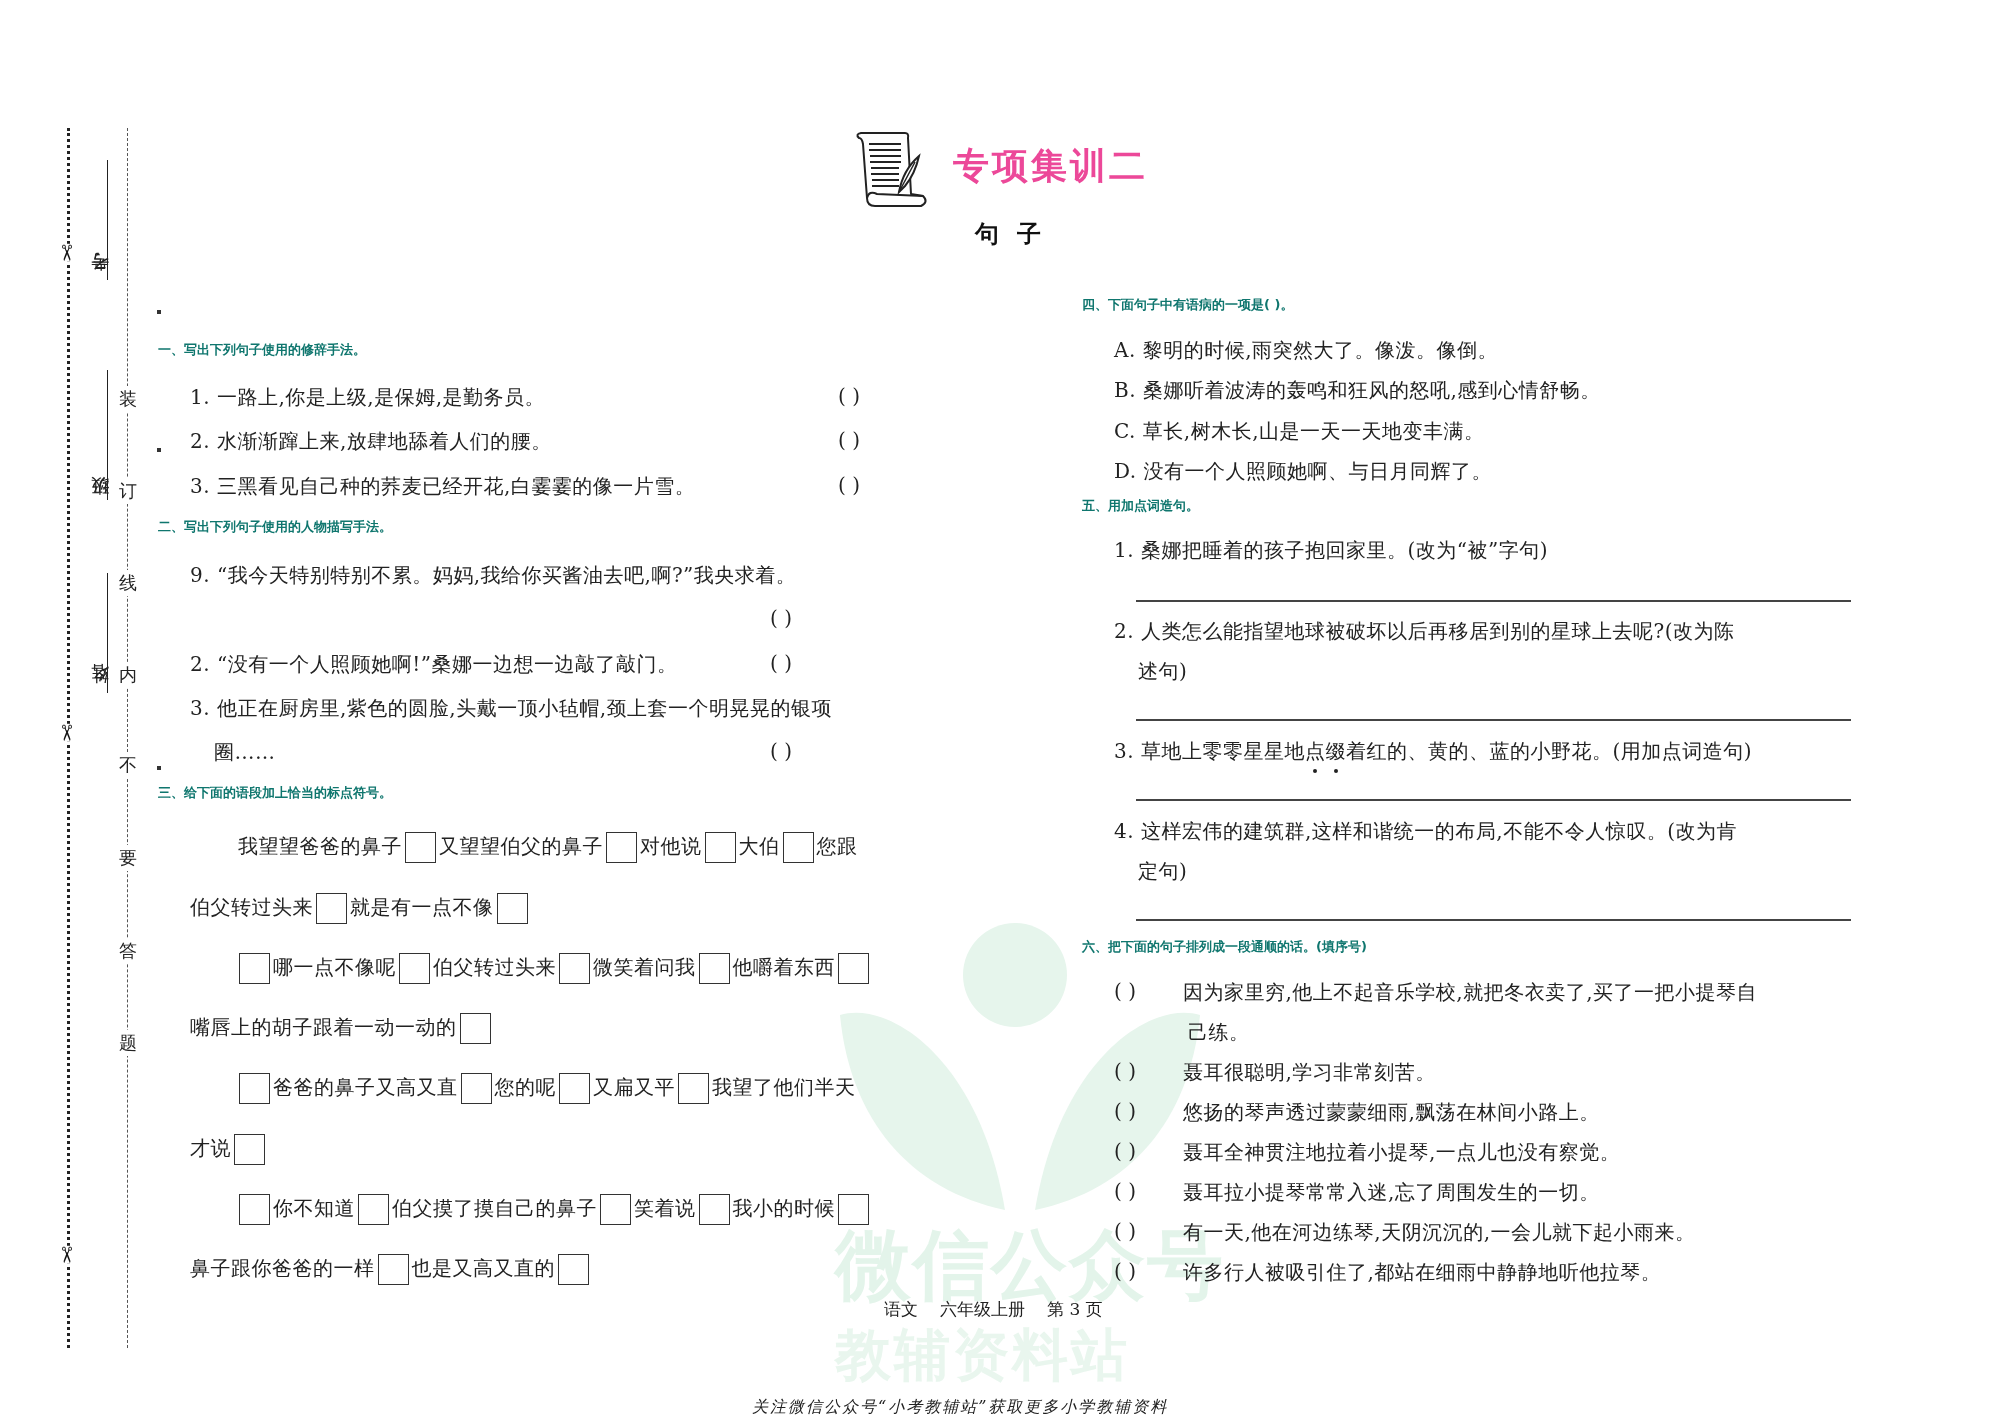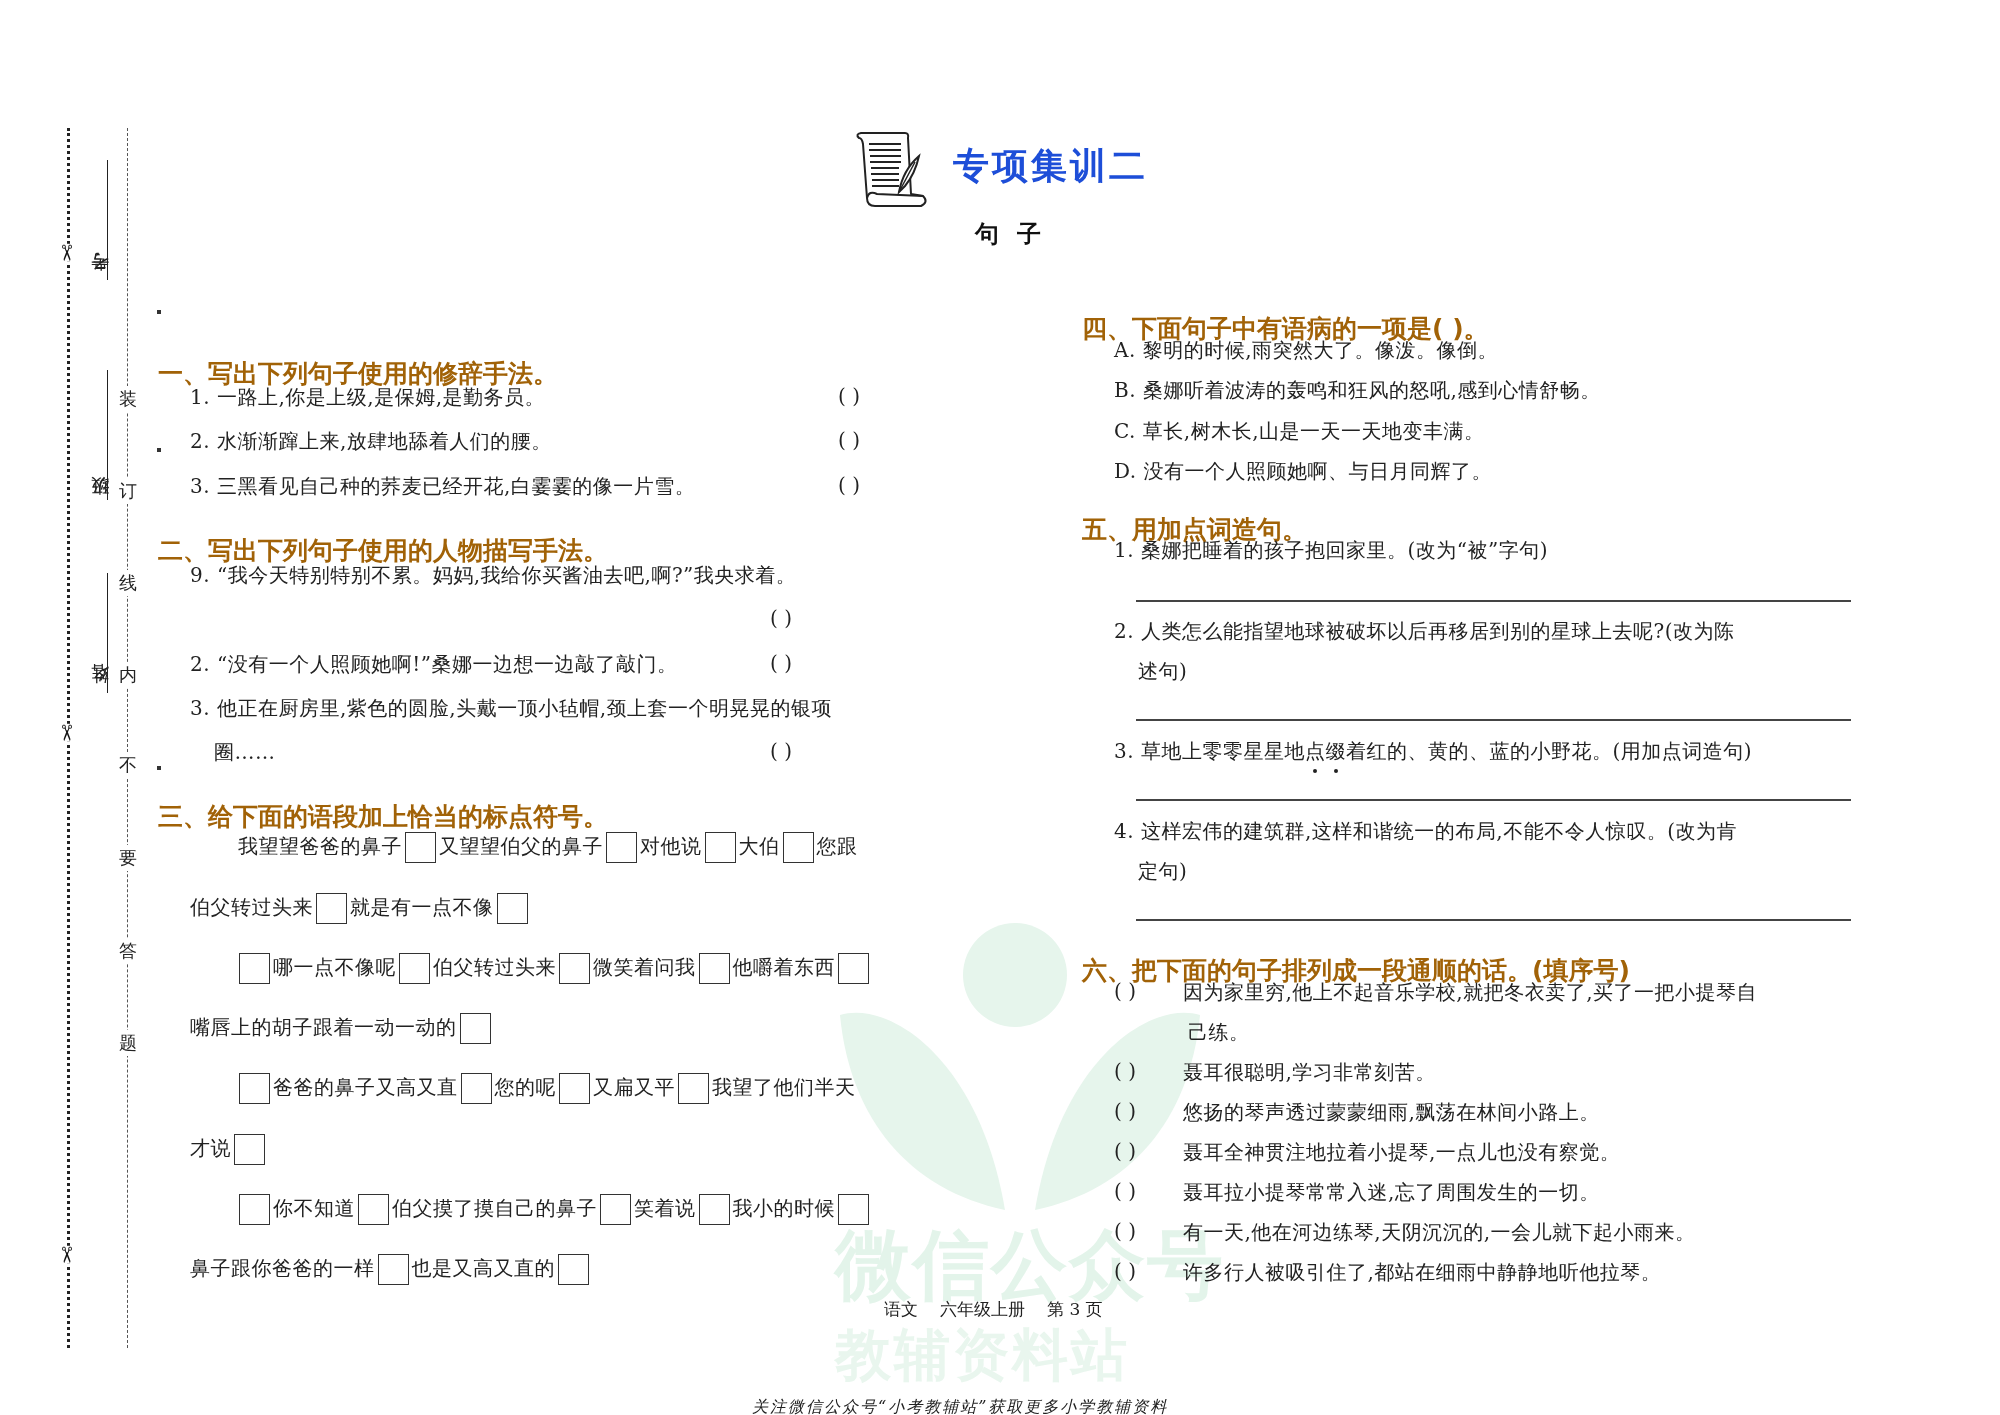--- a/index.html
+++ b/index.html
@@ -15,25 +15,25 @@
   .cut-line { position: absolute; left: 67px; top: 128px; height: 1220px; border-left: 3px dotted #222; }
   .scissor { position: absolute; left: 57px; font-size: 22px; line-height: 22px; color: #111; background: #fff; transform: rotate(90deg); }
   .bind-line { position: absolute; left: 127px; top: 128px; height: 1220px; border-left: 1.5px dashed #555; }
   .bind-char { position: absolute; left: 118px; font-size: 18px; background: #fff; padding: 4px 0; color: #222; line-height: 18px; width: 20px; text-align: center; }
   .field-underline { position: absolute; left: 107px; border-left: 1.5px solid #222; }
   .field-label { position: absolute; left: 88px; font-size: 18px; color: #222; writing-mode: vertical-rl; transform: rotate(180deg); letter-spacing: 2px; }
   .tick { position: absolute; left: 157px; width: 4px; height: 4px; background: #333; }
 
   
   .scroll-icon { position: absolute; left: 853px; top: 130px; width: 78px; height: 80px; }
-  .title { position: absolute; left: 953px; top: 142px; font-family: "DejaVu Sans", sans-serif; font-weight: bold; font-size: 36px; letter-spacing: 3px; color: #1d4ed8; }
+  .title { position: absolute; left: 953px; top: 142px; font-family: "DejaVu Sans", sans-serif; font-weight: bold; font-size: 36px; letter-spacing: 3px; color: #ec4899; }
   .subtitle { position: absolute; left: 975px; top: 218px; font-family: "DejaVu Sans", sans-serif; font-weight: bold; font-size: 24px; letter-spacing: 18px; color: #111; }
 
   
-  .sec-head { position: absolute; font-family: "DejaVu Sans", sans-serif; font-weight: bold; font-size: 25px; color: #a16207; white-space: nowrap; margin-top: 16px; }
+  .sec-head { position: absolute; font-family: "DejaVu Sans", sans-serif; font-weight: bold; font-size: 13px; color: #0f766e; white-space: nowrap; }
   .line { position: absolute; font-size: 20px; color: #222; white-space: nowrap; letter-spacing: 0.5px; }
   .paren { position: absolute; font-size: 20px; color: #222; }
   .answer-rule { position: absolute; height: 1.5px; background: #444; }
   .pbox { display: inline-block; width: 31px; height: 31px; border: 1.5px solid #333; vertical-align: middle; margin: 0 3px; background: transparent; }
   .dot-under { position: relative; }
   .dot-under::after { content: ""; position: absolute; left: 50%; bottom: -10px; width: 4px; height: 4px; margin-left: -2px; border-radius: 50%; background: #222; }
 
   .footer { position: absolute; left: 884px; top: 1298px; font-size: 17px; color: #222; white-space: nowrap; }
   .footer span { margin-right: 22px; }
   .promo { position: absolute; left: 752px; top: 1397px; font-size: 16px; color: #222; white-space: nowrap; letter-spacing: 2px; font-style: italic; }

